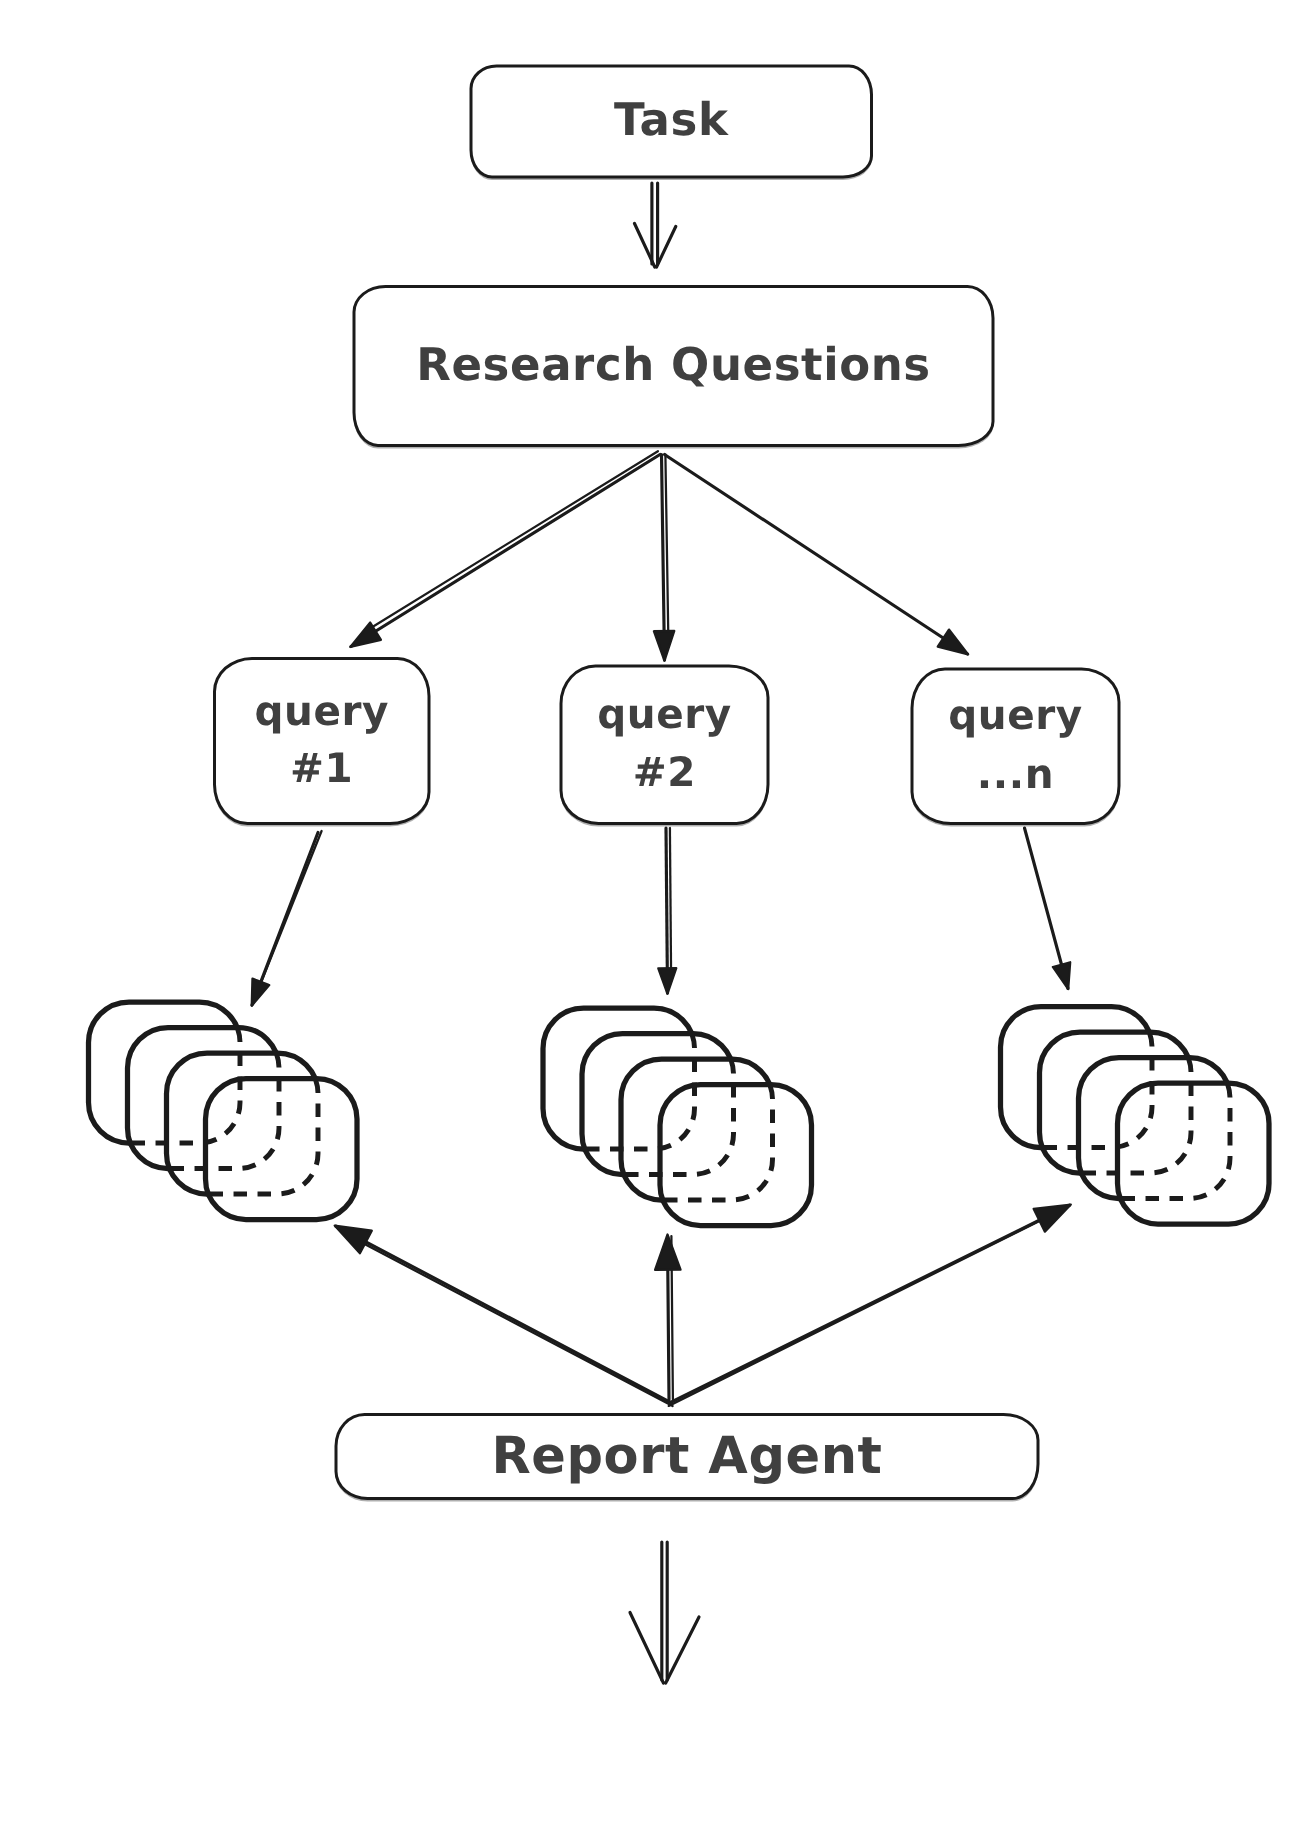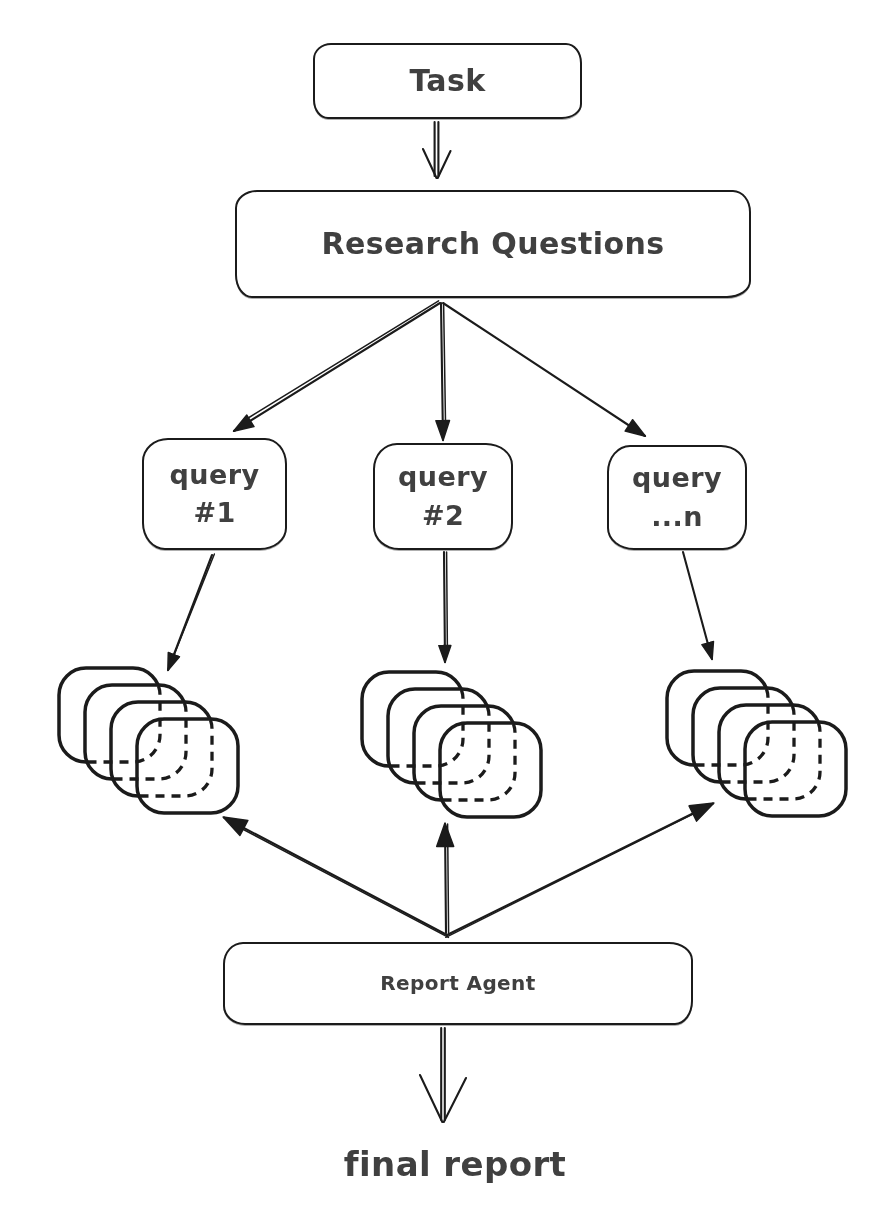--- a/index.html
+++ b/index.html
@@ -19,25 +19,25 @@
     background:#ffffff;
     display:flex; flex-direction:column;
     align-items:center; justify-content:center;
     text-align:center;
     font-weight:bold;
     letter-spacing:0.4px;
     box-shadow:0 1.5px 0 -0.5px rgba(27,27,27,0.35);
   }
   .node .ln { display:block; line-height:1.42; }
   #task    { left:313px; top:43px;  width:269px; height:76px;  font-size:30px; border-radius:18px 16px 20px 15px / 16px 20px 15px 19px; }
-  #rqg     { left:235px; top:190px; width:516px; height:108px; font-size:30px; border-radius:22px 18px 24px 17px / 18px 22px 17px 23px; }
+  #rqg     { left:235px; top:190px; width:428px; height:108px; font-size:30px; border-radius:22px 18px 24px 17px / 18px 22px 17px 23px; }
   #q1      { left:142px; top:438px; width:145px; height:112px; font-size:27px; border-radius:26px 22px 27px 23px / 23px 26px 22px 27px; }
   #q2      { left:373px; top:443px; width:140px; height:107px; font-size:27px; border-radius:24px 27px 22px 26px / 26px 22px 27px 23px; }
   #q3      { left:607px; top:445px; width:140px; height:105px; font-size:27px; border-radius:23px 26px 24px 27px / 27px 23px 26px 22px; }
-  #report  { left:223px; top:942px; width:470px; height:83px;  font-size:20px; border-radius:20px 24px 18px 22px / 22px 18px 24px 19px; }
+  #report  { left:223px; top:942px; width:470px; height:58px;  font-size:34px; border-radius:20px 24px 18px 22px / 22px 18px 24px 19px; }
   #final   {
     position:absolute; left:290px; top:1136px; width:330px; height:56px;
     display:flex; align-items:center; justify-content:center;
     font-size:34px; font-weight:bold; letter-spacing:0.4px;
   }
   .sq   { fill:none; stroke:#1b1b1b; stroke-width:3.5; }
   .sqd  { fill:none; stroke:#1b1b1b; stroke-width:3.3; stroke-dasharray:9 7; }
   .shaft{ fill:none; stroke:#1b1b1b; stroke-width:2.1; stroke-linecap:round; }
   .echo { fill:none; stroke:#1b1b1b; stroke-width:1.5; stroke-linecap:round; }
   .head { fill:#1b1b1b; stroke:#1b1b1b; stroke-width:1.5; stroke-linejoin:round; }
@@ -170,15 +170,14 @@
 
   <div class="node" id="q3">
     <span class="ln">query</span>
     <span class="ln">...n</span>
   </div>
 
   <div class="node" id="report">
     <span class="ln">Report Agent</span>
   </div>
 
-  <div id="final">final report</div>
 
 </div>
 
 </body></html>

